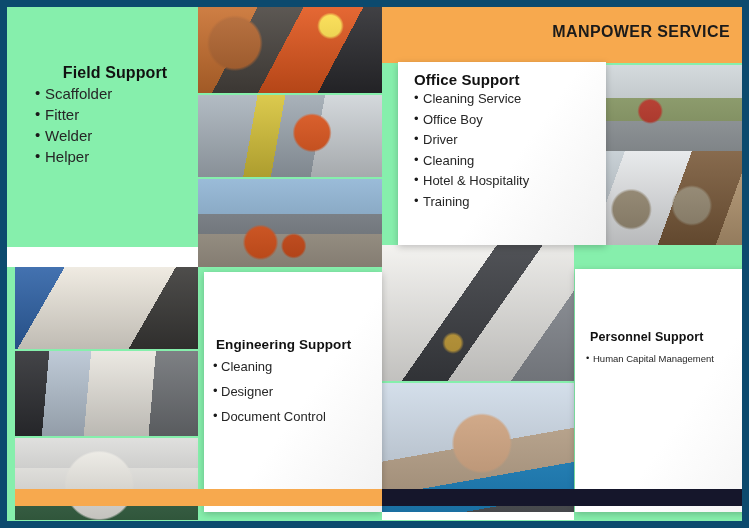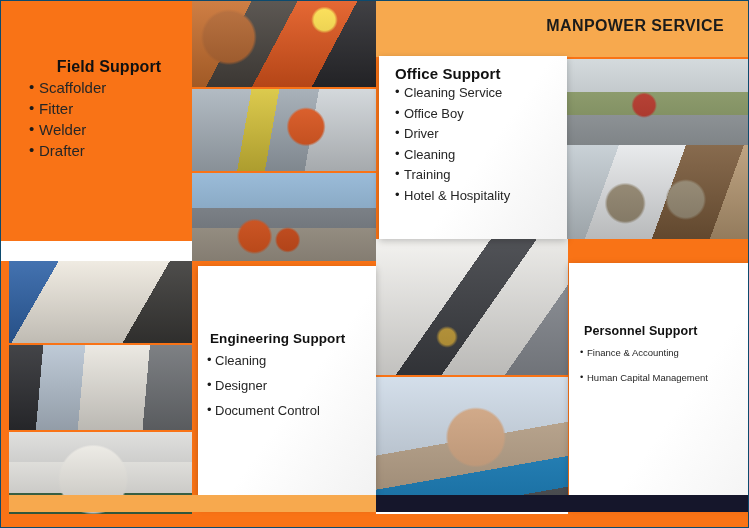--- a/index.html
+++ b/index.html
@@ -3,22 +3,22 @@
 <meta charset="utf-8">
 <style>
   html,body{margin:0;padding:0;}
   body{
     width:749px;height:528px;overflow:hidden;
     background:#ffffff;
     font-family:"Liberation Sans", sans-serif;
   }
   #slide{
     position:relative;width:749px;height:528px;
-    background:#f97316;
-    border:1px solid #0c4a6e;
+    background:#86efac;
+    border:7px solid #0c4a6e;
     box-sizing:border-box;
     overflow:hidden;
   }
 
   
   .photo{position:absolute;overflow:hidden;background:#9aa0a6;}
   .photo::after{
     content:"";position:absolute;inset:0;
     background:linear-gradient(180deg,rgba(255,255,255,.10),rgba(0,0,0,.20));
   }
@@ -98,21 +98,21 @@
   ul.bullets li::before{
     content:"\2022";position:absolute;left:0;top:-1px;color:#1a1a1a;
   }
 
   
   #field-support{left:28px;top:56px;width:160px;}
   #field-support h2.heading{font-size:16px;line-height:20px;text-align:center;}
   #field-support ul.bullets li{font-size:15px;line-height:21px;}
 
   
-  #office-support-card{left:378px;top:55px;width:188px;height:183px;}
+  #office-support-card{left:391px;top:55px;width:208px;height:183px;}
   #office-support{position:absolute;left:16px;top:8px;}
   #office-support h2.heading{font-size:15px;line-height:19px;}
   #office-support ul.bullets li{font-size:13px;line-height:20.5px;padding-left:9px;}
 
   
   #eng-support-card{left:197px;top:265px;width:178px;height:240px;}
   #eng-support{position:absolute;left:9px;top:64px;}
   #eng-support h2.heading{font-size:13.5px;line-height:18px;margin-left:3px;}
   #eng-support ul.bullets li{font-size:13px;line-height:25px;padding-left:8px;}
 
@@ -163,54 +163,53 @@
   <div id="header-banner">
     <div id="header-title">MANPOWER SERVICE</div>
   </div>
 
   <div id="field-support" class="card">
     <h2 class="heading">Field Support</h2>
     <ul class="bullets">
       <li>Scaffolder</li>
       <li>Fitter</li>
       <li>Welder</li>
-      <li>Drafter</li>
+      <li>Helper</li>
     </ul>
   </div>
 
   <div id="office-support-card" class="card card-white">
     <div id="office-support">
       <h2 class="heading">Office Support</h2>
       <ul class="bullets">
         <li>Cleaning Service</li>
         <li>Office Boy</li>
         <li>Driver</li>
         <li>Cleaning</li>
+        <li>Hotel &amp; Hospitality</li>
         <li>Training</li>
-        <li>Hotel &amp; Hospitality</li>
       </ul>
     </div>
   </div>
 
   <div id="eng-support-card" class="card card-white">
     <div id="eng-support">
       <h2 class="heading">Engineering Support</h2>
       <ul class="bullets">
         <li>Cleaning</li>
         <li>Designer</li>
         <li>Document Control</li>
       </ul>
     </div>
   </div>
 
   <div id="pers-support-card" class="card card-white">
     <div id="pers-support">
       <h2 class="heading">Personnel Support</h2>
       <ul class="bullets">
-        <li>Finance &amp; Accounting</li>
         <li>Human Capital Management</li>
       </ul>
     </div>
   </div>
 
   <div class="gutter" style="left:0;top:240px;width:191px;height:20px;"></div>
   <div class="gutter" style="left:375px;top:505px;width:192px;height:8px;"></div>
 
   <div id="footer-orange"></div>
   <div id="footer-dark"></div>

